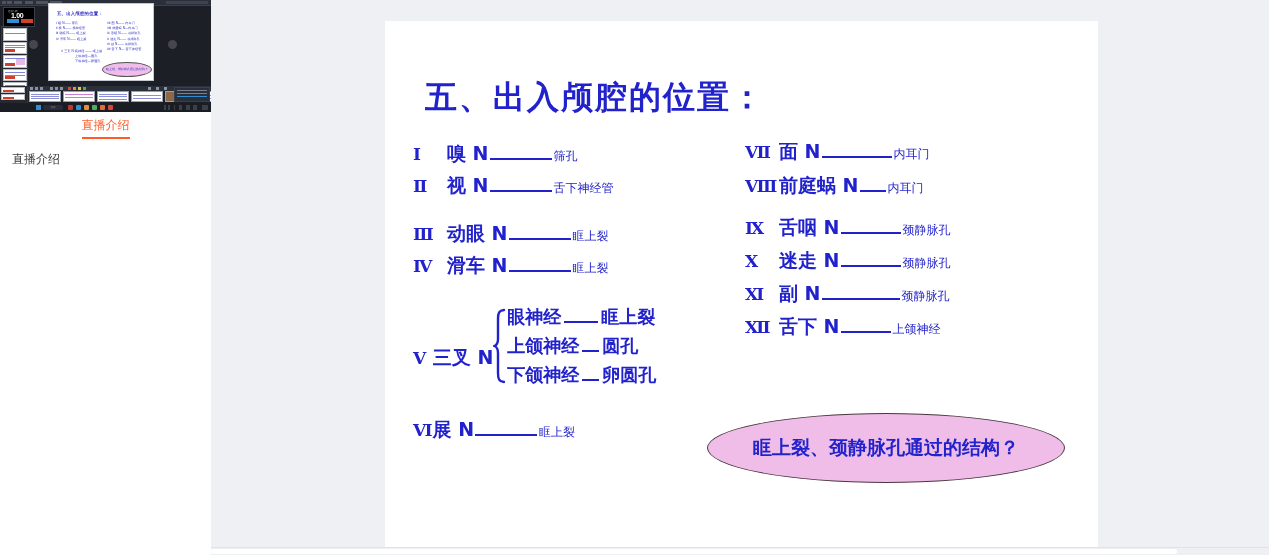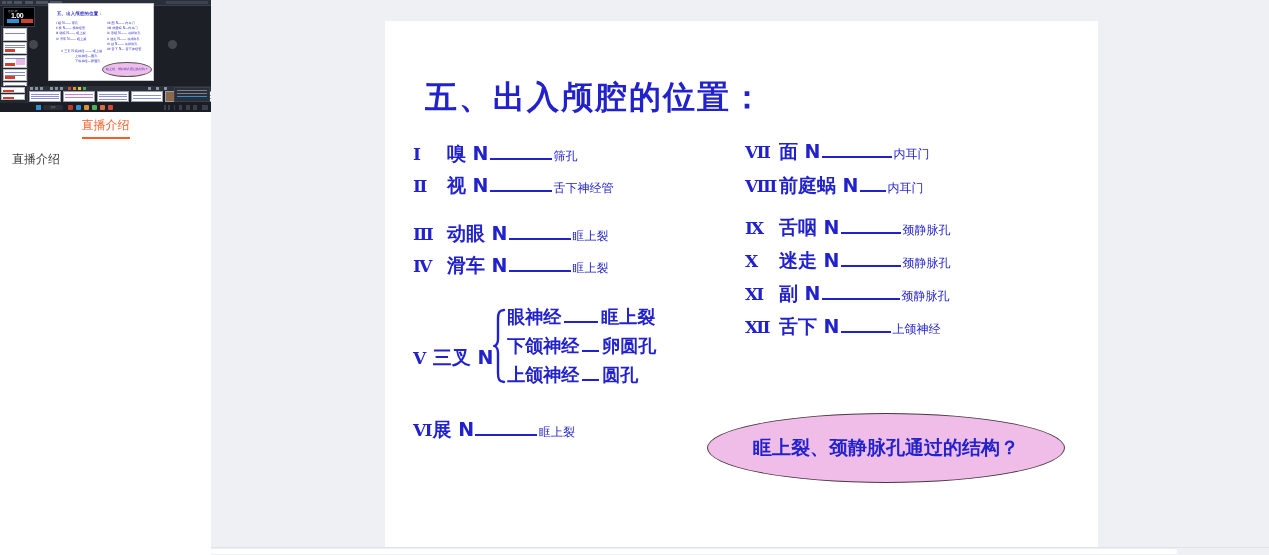--- a/index.html
+++ b/index.html
@@ -676,28 +676,28 @@
           <path d="M11 2 C6 2.5, 5 5, 5 11 L5 31 C5 35, 4 37, 1.5 38 C4 39, 5 41, 5 45 L5 65 C5 71, 6 73.5, 11 74" stroke="#2222cc" stroke-width="2.4" fill="none" stroke-linecap="round"></path>
         </svg>
       </span>
       <span class="tg-items">
           <span class="ti">
             <span>眼神经</span>
             <span class="dash" style="width: 34px;"></span>
             <span>眶上裂</span>
           </span>
           <span class="ti">
+            <span>上颌神经</span>
+            <span class="dash" style="width: 17px;"></span>
+            <span>圆孔</span>
+          </span>
+          <span class="ti">
             <span>下颌神经</span>
             <span class="dash" style="width: 17px;"></span>
             <span>卵圆孔</span>
-          </span>
-          <span class="ti">
-            <span>上颌神经</span>
-            <span class="dash" style="width: 17px;"></span>
-            <span>圆孔</span>
           </span>
         </span>
     </div>
 
     <div id="row-vi">
         <div class="nerve-row rvi">
           <span class="rom">Ⅵ</span>
           <span class="src">展 N</span>
           <span class="dash" style="width: 62px;"></span>
           <span class="dst">眶上裂</span>

